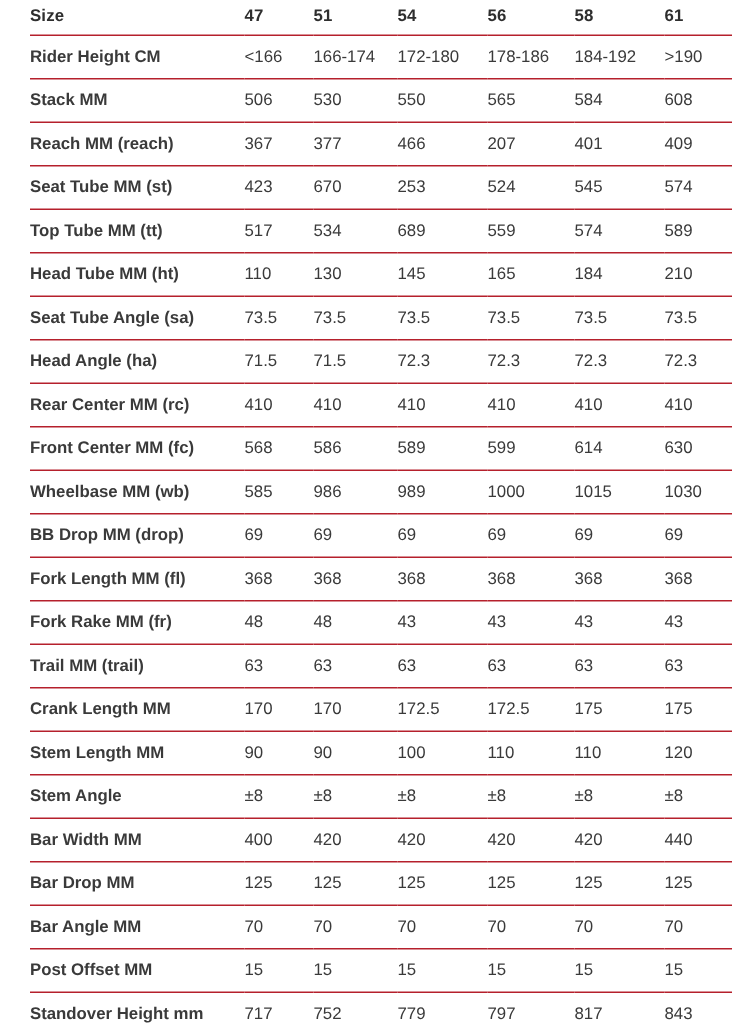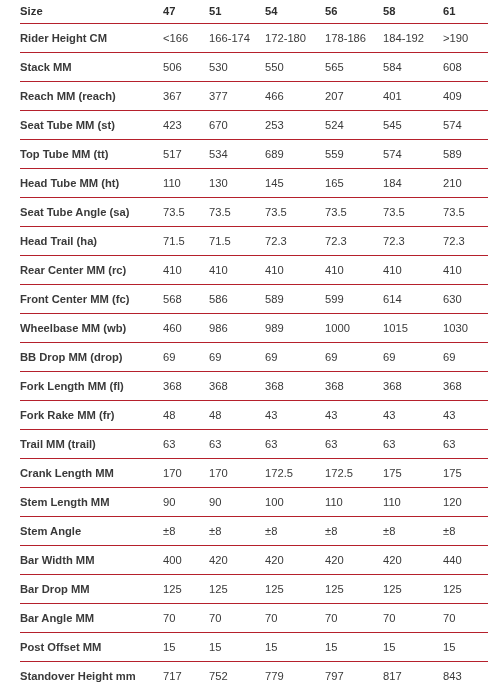--- a/index.html
+++ b/index.html
@@ -151,21 +151,21 @@
         <tr>
           <td class="row-label">Seat Tube Angle (sa)</td>
           <td class="row-value">73.5</td>
           <td class="row-value">73.5</td>
           <td class="row-value">73.5</td>
           <td class="row-value">73.5</td>
           <td class="row-value">73.5</td>
           <td class="row-value">73.5</td>
         </tr>
         <tr>
-          <td class="row-label">Head Trail (ha)</td>
+          <td class="row-label">Head Angle (ha)</td>
           <td class="row-value">71.5</td>
           <td class="row-value">71.5</td>
           <td class="row-value">72.3</td>
           <td class="row-value">72.3</td>
           <td class="row-value">72.3</td>
           <td class="row-value">72.3</td>
         </tr>
         <tr>
           <td class="row-label">Rear Center MM (rc)</td>
           <td class="row-value">410</td>
@@ -179,21 +179,21 @@
           <td class="row-label">Front Center MM (fc)</td>
           <td class="row-value">568</td>
           <td class="row-value">586</td>
           <td class="row-value">589</td>
           <td class="row-value">599</td>
           <td class="row-value">614</td>
           <td class="row-value">630</td>
         </tr>
         <tr>
           <td class="row-label">Wheelbase MM (wb)</td>
-          <td class="row-value">460</td>
+          <td class="row-value">585</td>
           <td class="row-value">986</td>
           <td class="row-value">989</td>
           <td class="row-value">1000</td>
           <td class="row-value">1015</td>
           <td class="row-value">1030</td>
         </tr>
         <tr>
           <td class="row-label">BB Drop MM (drop)</td>
           <td class="row-value">69</td>
           <td class="row-value">69</td>

